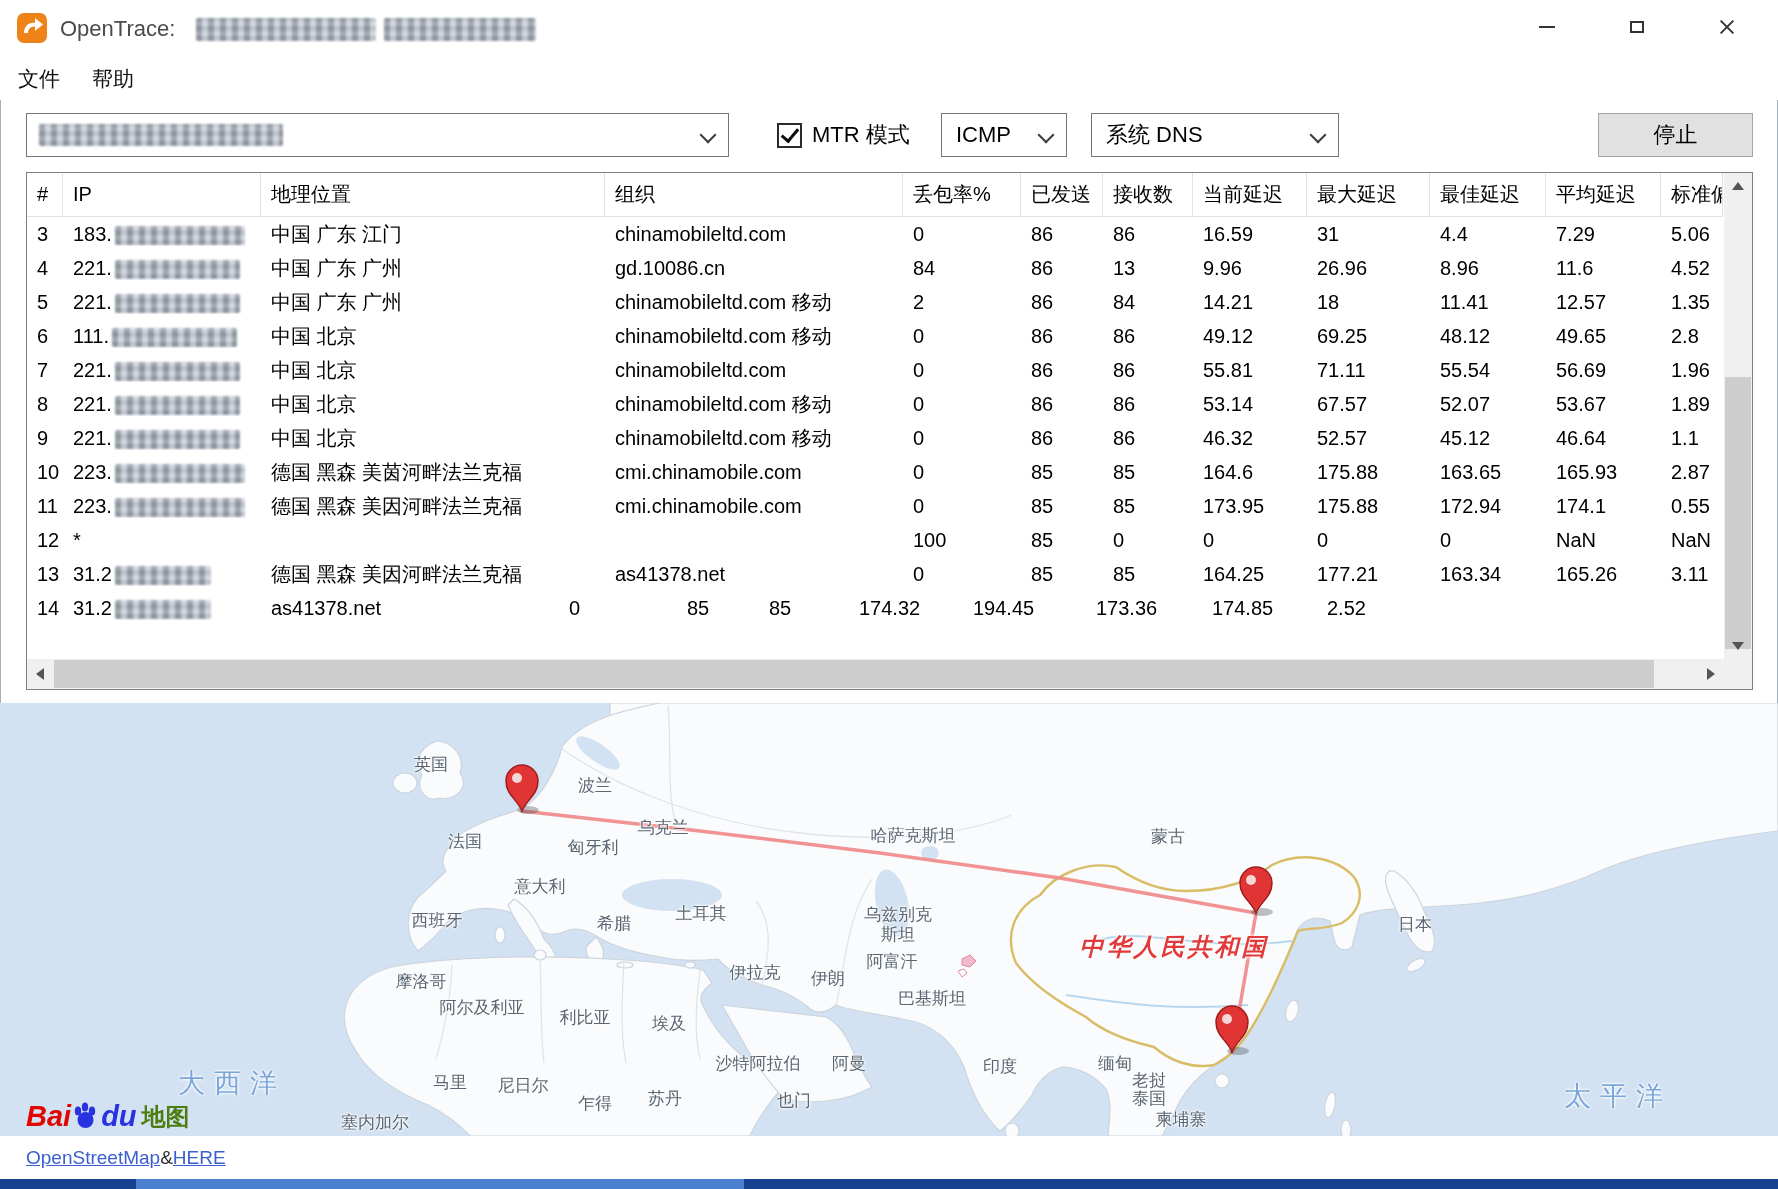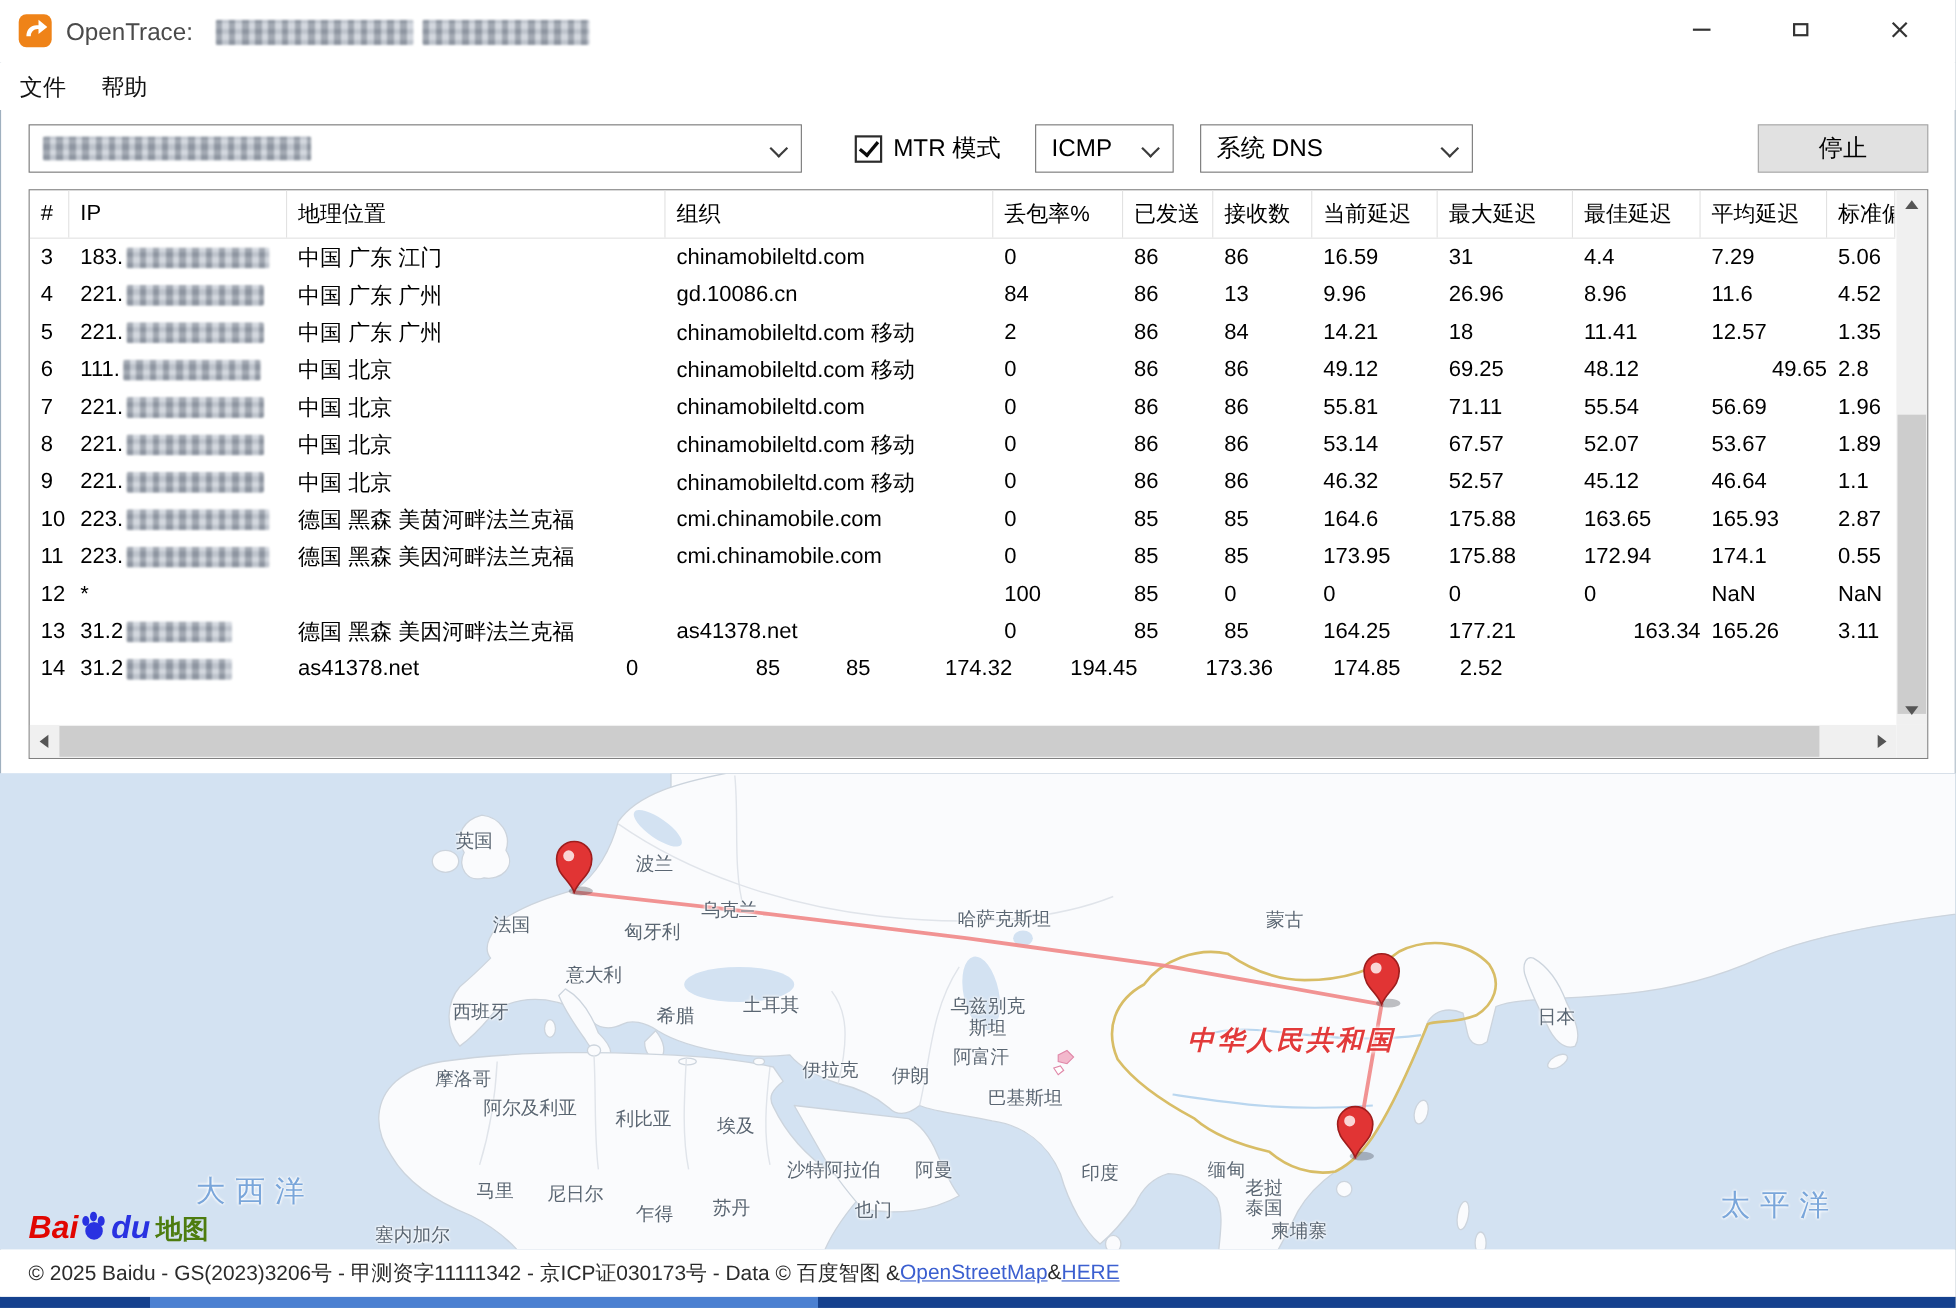--- a/index.html
+++ b/index.html
@@ -203,21 +203,21 @@
           <div class="td" style="width: 36px;">6</div>
           <div class="td" style="width: 198px;"><span>111.</span><span class="mosaic ipmask" style="width: 125px;"></span></div>
           <div class="td" style="width: 344px;">中国 北京</div>
           <div class="td" style="width: 298px;">chinamobileltd.com  移动</div>
           <div class="td" style="width: 118px;">0</div>
           <div class="td" style="width: 82px;">86</div>
           <div class="td" style="width: 90px;">86</div>
           <div class="td" style="width: 114px;">49.12</div>
           <div class="td" style="width: 123px;">69.25</div>
           <div class="td" style="width: 116px;">48.12</div>
-          <div class="td" style="width: 115px; text-align: right;">49.65</div>
+          <div class="td" style="width: 115px;">49.65</div>
           <div class="td" style="width: 62px;">2.8</div>
         </div>
         <div class="tr">
           <div class="td" style="width: 36px;">7</div>
           <div class="td" style="width: 198px;"><span>221.</span><span class="mosaic ipmask" style="width: 125px;"></span></div>
           <div class="td" style="width: 344px;">中国 北京</div>
           <div class="td" style="width: 298px;">chinamobileltd.com</div>
           <div class="td" style="width: 118px;">0</div>
           <div class="td" style="width: 82px;">86</div>
           <div class="td" style="width: 90px;">86</div>
@@ -300,21 +300,21 @@
         <div class="tr">
           <div class="td" style="width: 36px;">13</div>
           <div class="td" style="width: 198px;"><span>31.2</span><span class="mosaic ipmask" style="width: 96px;"></span></div>
           <div class="td" style="width: 344px;">德国 黑森 美因河畔法兰克福</div>
           <div class="td" style="width: 298px;">as41378.net</div>
           <div class="td" style="width: 118px;">0</div>
           <div class="td" style="width: 82px;">85</div>
           <div class="td" style="width: 90px;">85</div>
           <div class="td" style="width: 114px;">164.25</div>
           <div class="td" style="width: 123px;">177.21</div>
-          <div class="td" style="width: 116px; text-align: right;">163.34</div>
+          <div class="td" style="width: 116px;">163.34</div>
           <div class="td" style="width: 115px;">165.26</div>
           <div class="td" style="width: 62px;">3.11</div>
         </div>
         <div class="tr">
           <div class="td" style="width: 36px;">14</div>
           <div class="td" style="width: 198px;"><span>31.2</span><span class="mosaic ipmask" style="width: 96px;"></span></div>
           <div class="td" style="width: 298px;">as41378.net</div>
           <div class="td" style="width: 118px;">0</div>
           <div class="td" style="width: 82px;">85</div>
           <div class="td" style="width: 90px;">85</div>
@@ -471,20 +471,19 @@
         <ellipse cx="12" cy="6" rx="3.2" ry="4.5" fill="#2932e1"></ellipse>
         <ellipse cx="19" cy="10" rx="3.2" ry="4.5" fill="#2932e1"></ellipse>
         <circle cx="12.5" cy="19" r="8" fill="#2932e1"></circle>
       </svg>
     </span>
     <span class="du">du</span>
     <span class="ditu">地图</span>
   </div>
 
   <div class="footerbar">
-    <span>© 2025 Baidu - GS(2023)3206号 - 甲测资字11111342 - 京ICP证030173号 - Data © 百度智图 &amp; </span>
       <a>OpenStreetMap</a>
       <span> &amp; </span>
       <a>HERE</a>
   </div>
 
   <div class="bluestrip"></div>
 </div>
 
 </body></html>

